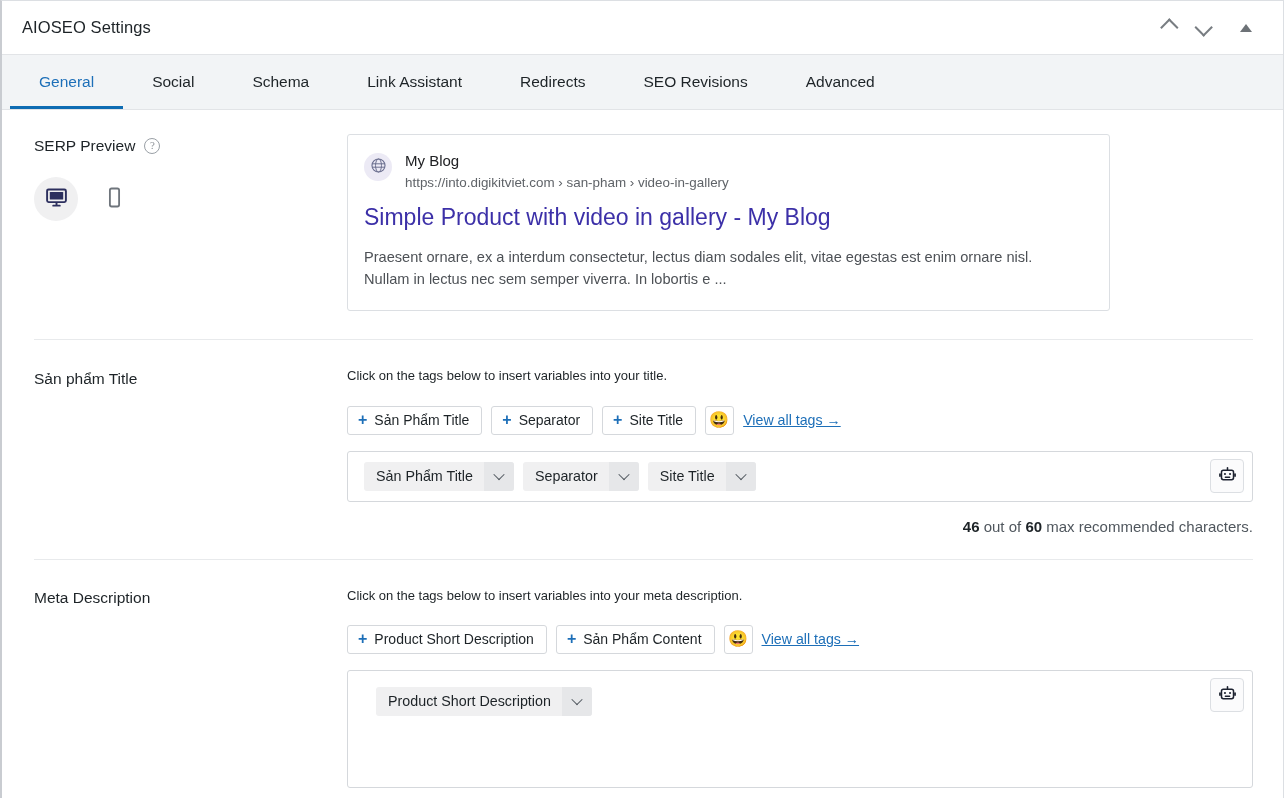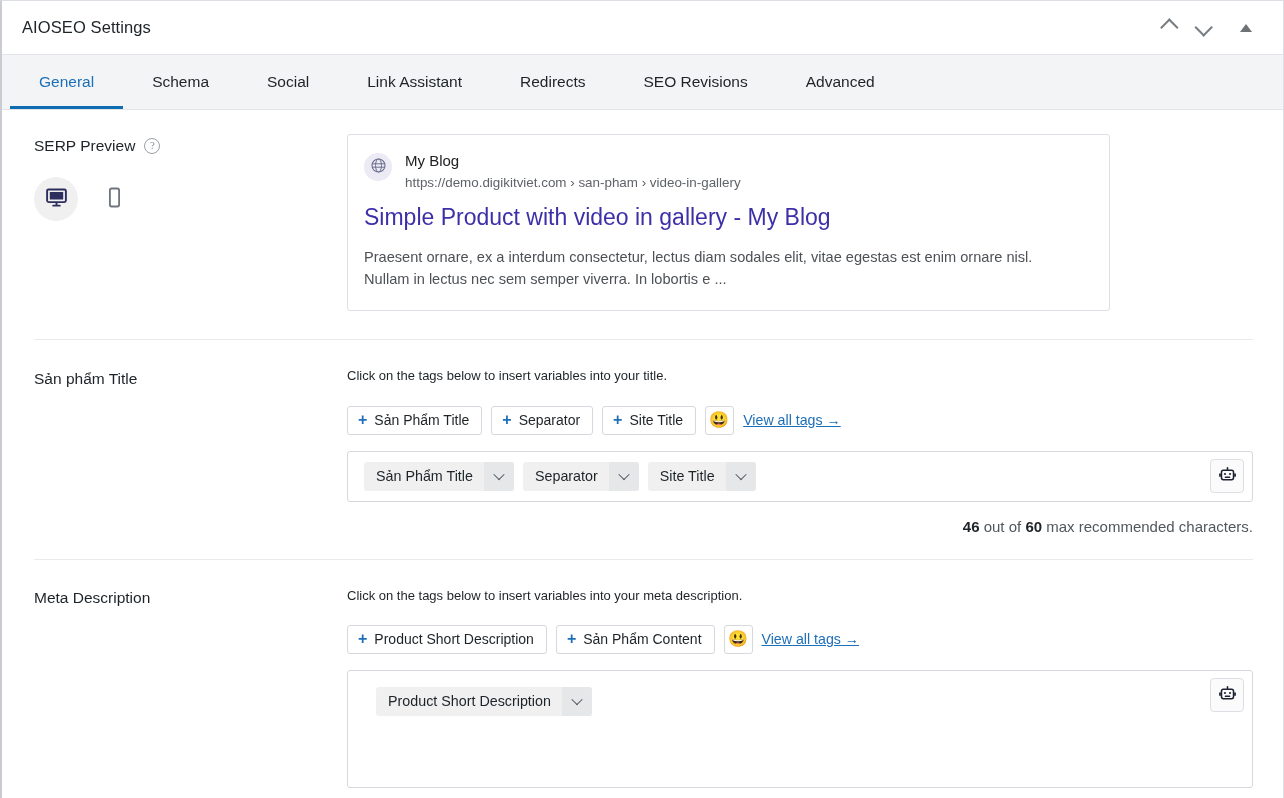--- a/index.html
+++ b/index.html
@@ -322,22 +322,22 @@
         <span class="chev down"></span>
       </button>
       <button class="ctrl-btn">
         <span class="tri-up"></span>
       </button>
     </div>
   </div>
 
   <div class="tabbar">
     <div class="tab active">General</div>
+    <div class="tab">Social</div>
     <div class="tab">Schema</div>
-    <div class="tab">Social</div>
     <div class="tab">Link Assistant</div>
     <div class="tab">Redirects</div>
     <div class="tab">SEO Revisions</div>
     <div class="tab">Advanced</div>
   </div>
 
   <div class="content">
 
     <div class="row serp-section">
       <div class="row-label">
@@ -369,21 +369,21 @@
               <span>
                 <svg width="17" height="17" viewBox="0 0 24 24" fill="none">
                   <circle cx="12" cy="12" r="9.2" stroke="#6b6f8f" stroke-width="1.6"></circle>
                   <ellipse cx="12" cy="12" rx="4.2" ry="9.2" stroke="#6b6f8f" stroke-width="1.4"></ellipse>
                   <path d="M3.2 9.6h17.6M3.2 14.4h17.6" stroke="#6b6f8f" stroke-width="1.4"></path>
                 </svg>
               </span>
             </div>
             <div>
               <div class="serp-site">My Blog</div>
-              <div class="serp-url">https://demo.digikitviet.com › san-pham › video-in-gallery</div>
+              <div class="serp-url">https://into.digikitviet.com › san-pham › video-in-gallery</div>
             </div>
           </div>
           <div class="serp-title">Simple Product with video in gallery - My Blog</div>
           <div class="serp-desc">Praesent ornare, ex a interdum consectetur, lectus diam sodales elit, vitae egestas est enim ornare nisl. Nullam in lectus nec sem semper viverra. In lobortis e ...</div>
         </div>
       </div>
     </div>
 
     <div class="divider"></div>
 

